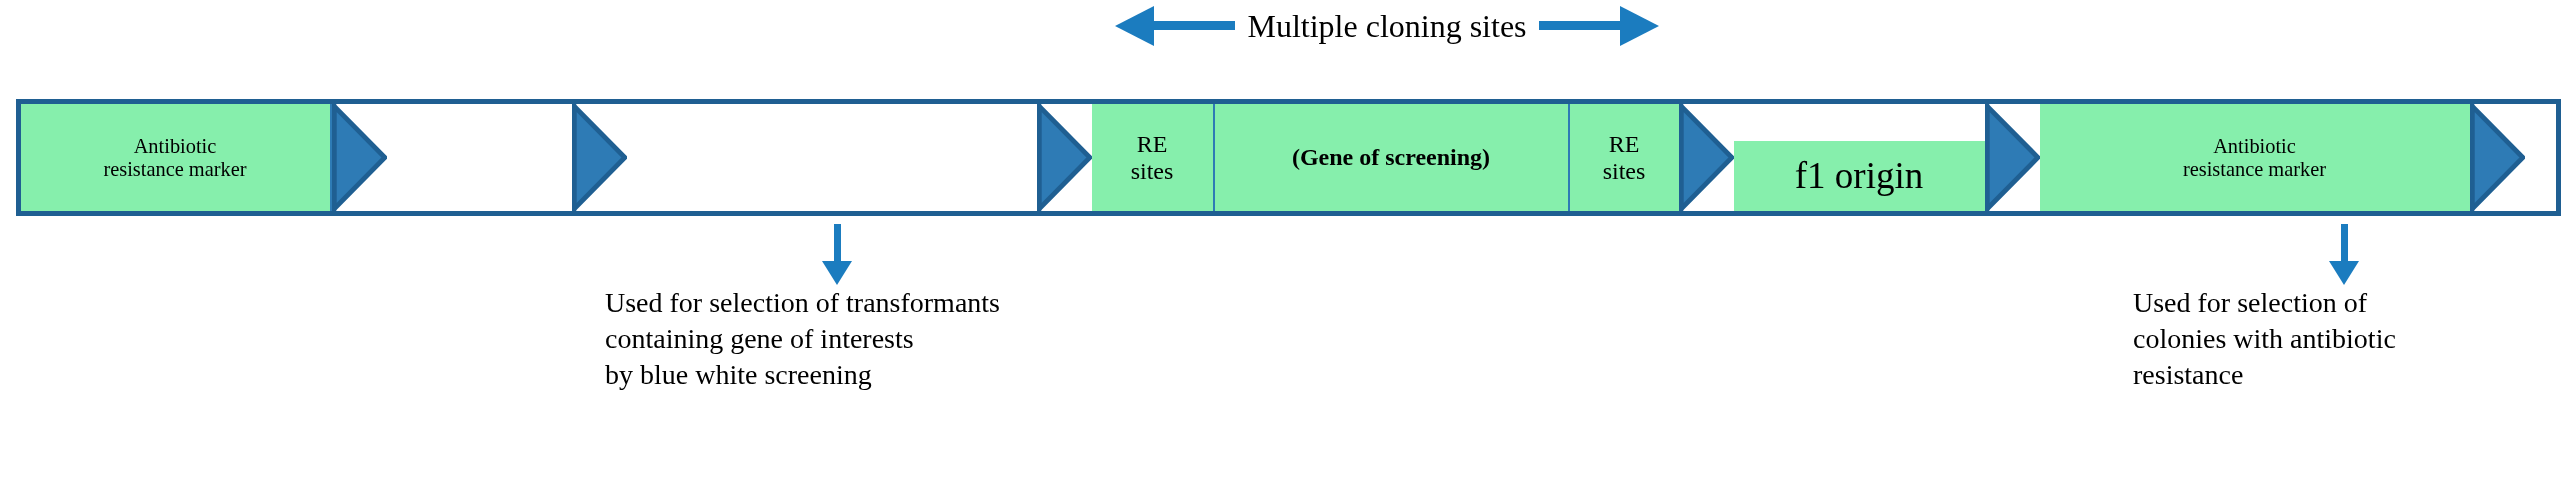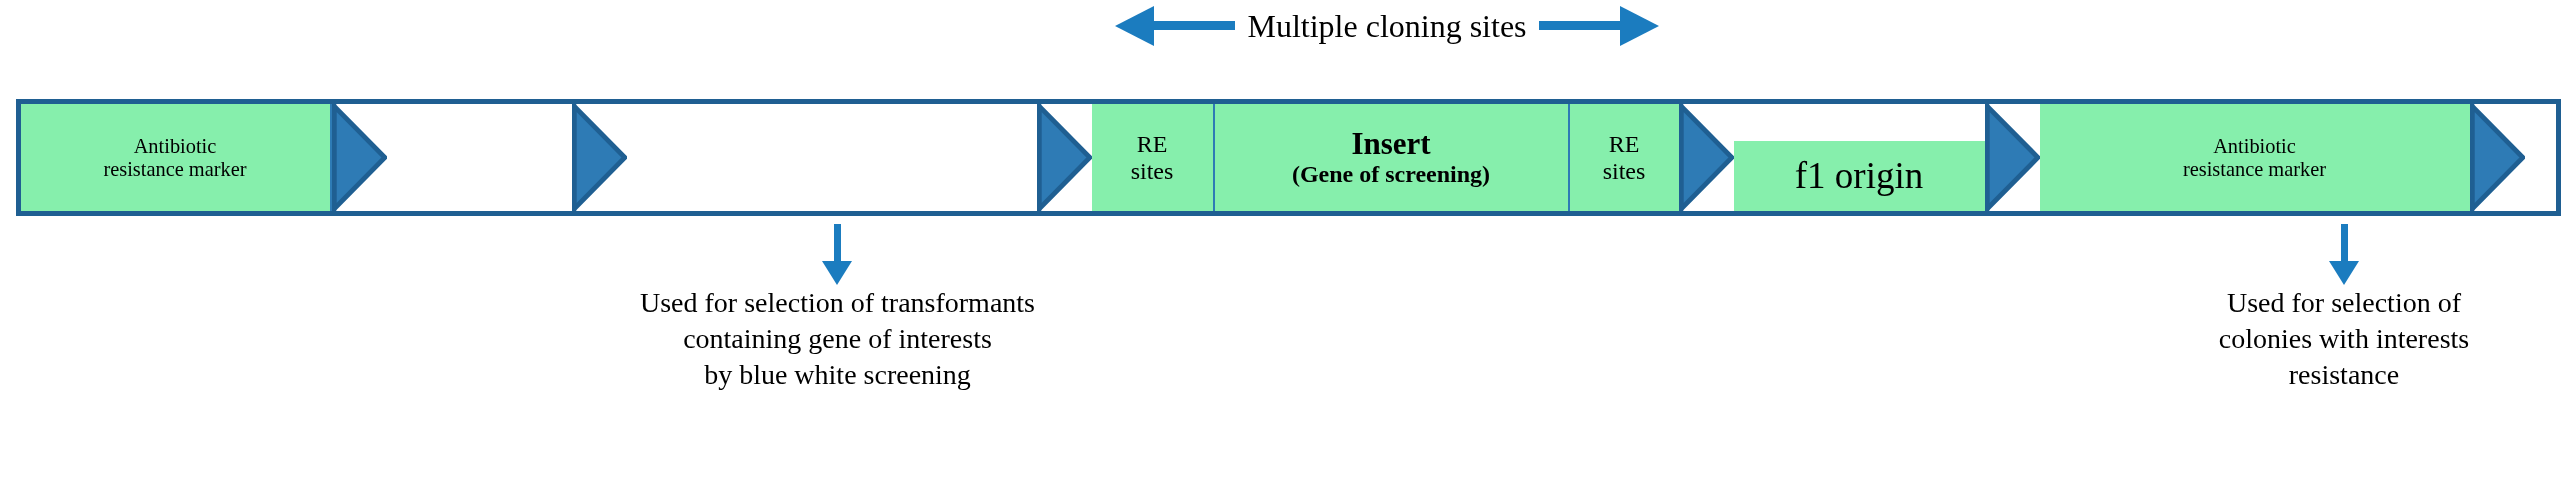--- a/index.html
+++ b/index.html
@@ -89,21 +89,21 @@
   .divider-thin  { border-right: 2.1px solid #2E7BB5; }
 
   .t-small  { font-size: 20.4px; }
   .t-med    { font-size: 24px; }
   .t-large  { font-size: 37px; }
   .t-bold   { font-weight: bold; }
 
   
   .callout {
     position: absolute;
-    text-align: center;
+    text-align: left;
   }
   .callout .down-arrow {
     position: relative;
     height: 61px;
     margin: 0 auto;
     width: 28px;
   }
   .callout .down-arrow .d-shaft {
     position: absolute;
     left: 50%;
@@ -176,21 +176,20 @@
 
   <div class="segment divider-thin" style="left:1071px; width:123px;">
     <div class="seg-text t-med">
       <div>RE</div>
       <div>sites</div>
     </div>
   </div>
 
   <div class="segment divider-thin" style="left:1194px; width:355px;">
     <div class="seg-text t-med t-bold">
-      <div style="font-size:31px;">Insert</div>
       <div>(Gene of screening)</div>
     </div>
   </div>
 
   <div class="segment" style="left:1549px; width:109px;">
     <div class="seg-text t-med">
       <div>RE</div>
       <div>sites</div>
     </div>
   </div>
@@ -234,16 +233,16 @@
 containing gene of interests
 by blue white screening</div>
 </div>
 
 <div class="callout" id="callout-abr">
   <div class="down-arrow">
     <div class="d-shaft"></div>
     <div class="d-head"></div>
   </div>
   <div class="caption">Used for selection of
-colonies with interests
+colonies with antibiotic
 resistance</div>
 </div>
 
 
 </body></html>

